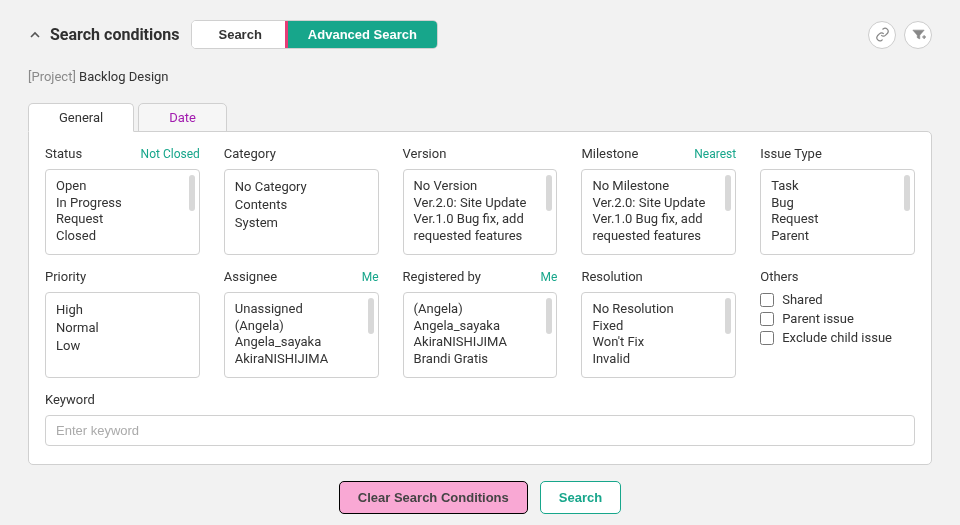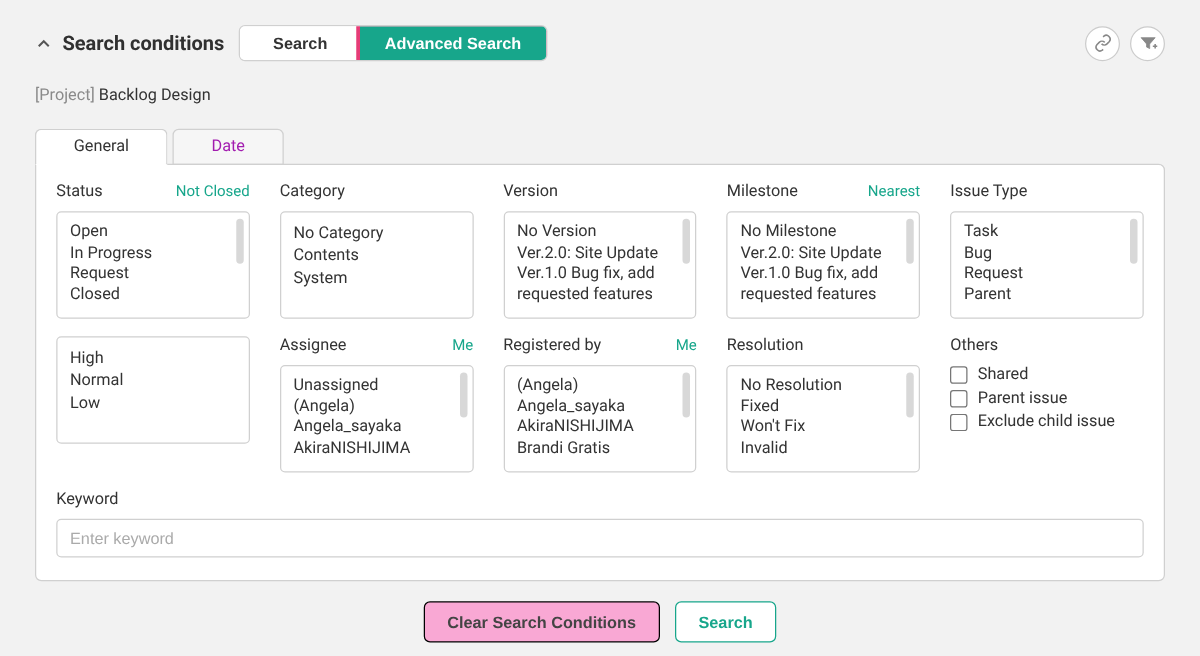--- a/index.html
+++ b/index.html
@@ -300,20 +300,23 @@
           <div class="item">Bug</div>
           <div class="item">Request</div>
           <div class="item">Parent</div>
           <div class="scrollbar"></div>
         </div>
       </div>
     </div>
 
     <div class="grid-row row2">
       <div class="field">
+        <div class="field-header">
+          <span>Priority</span>
+        </div>
         <div class="listbox listbox2">
           <div class="item">High</div>
           <div class="item">Normal</div>
           <div class="item">Low</div>
         </div>
       </div>
 
       <div class="field">
         <div class="field-header">
           <span>Assignee</span>

